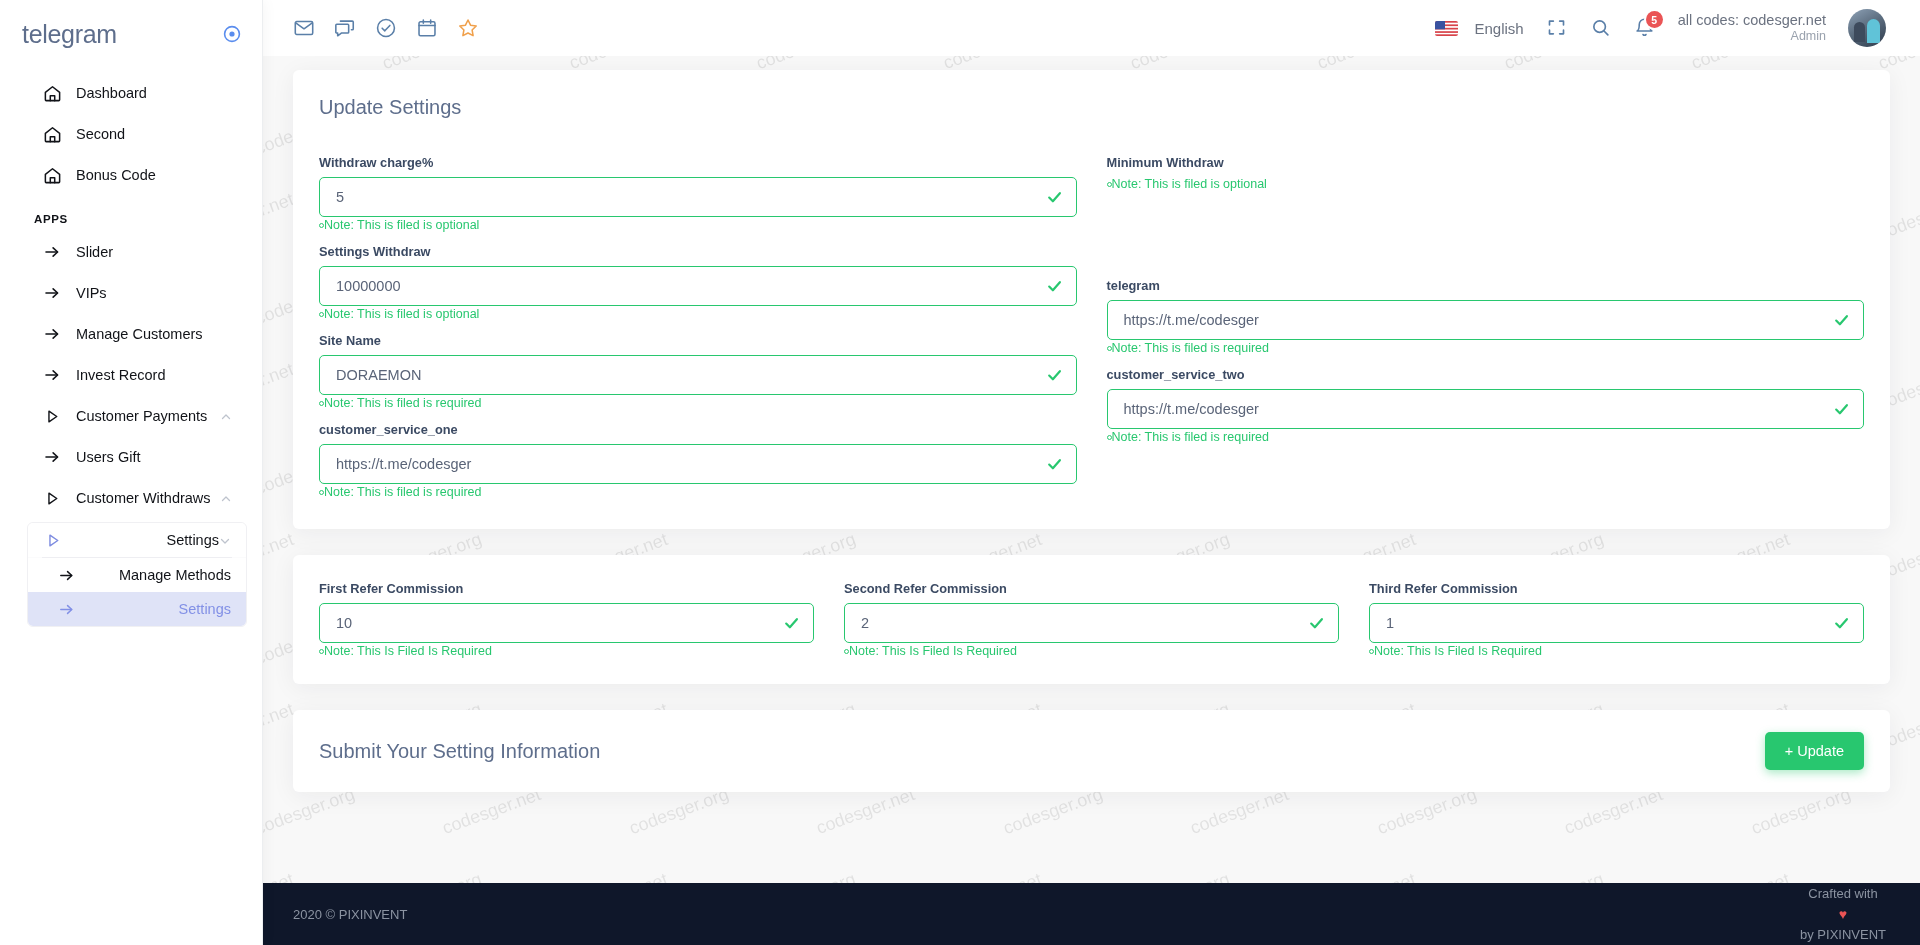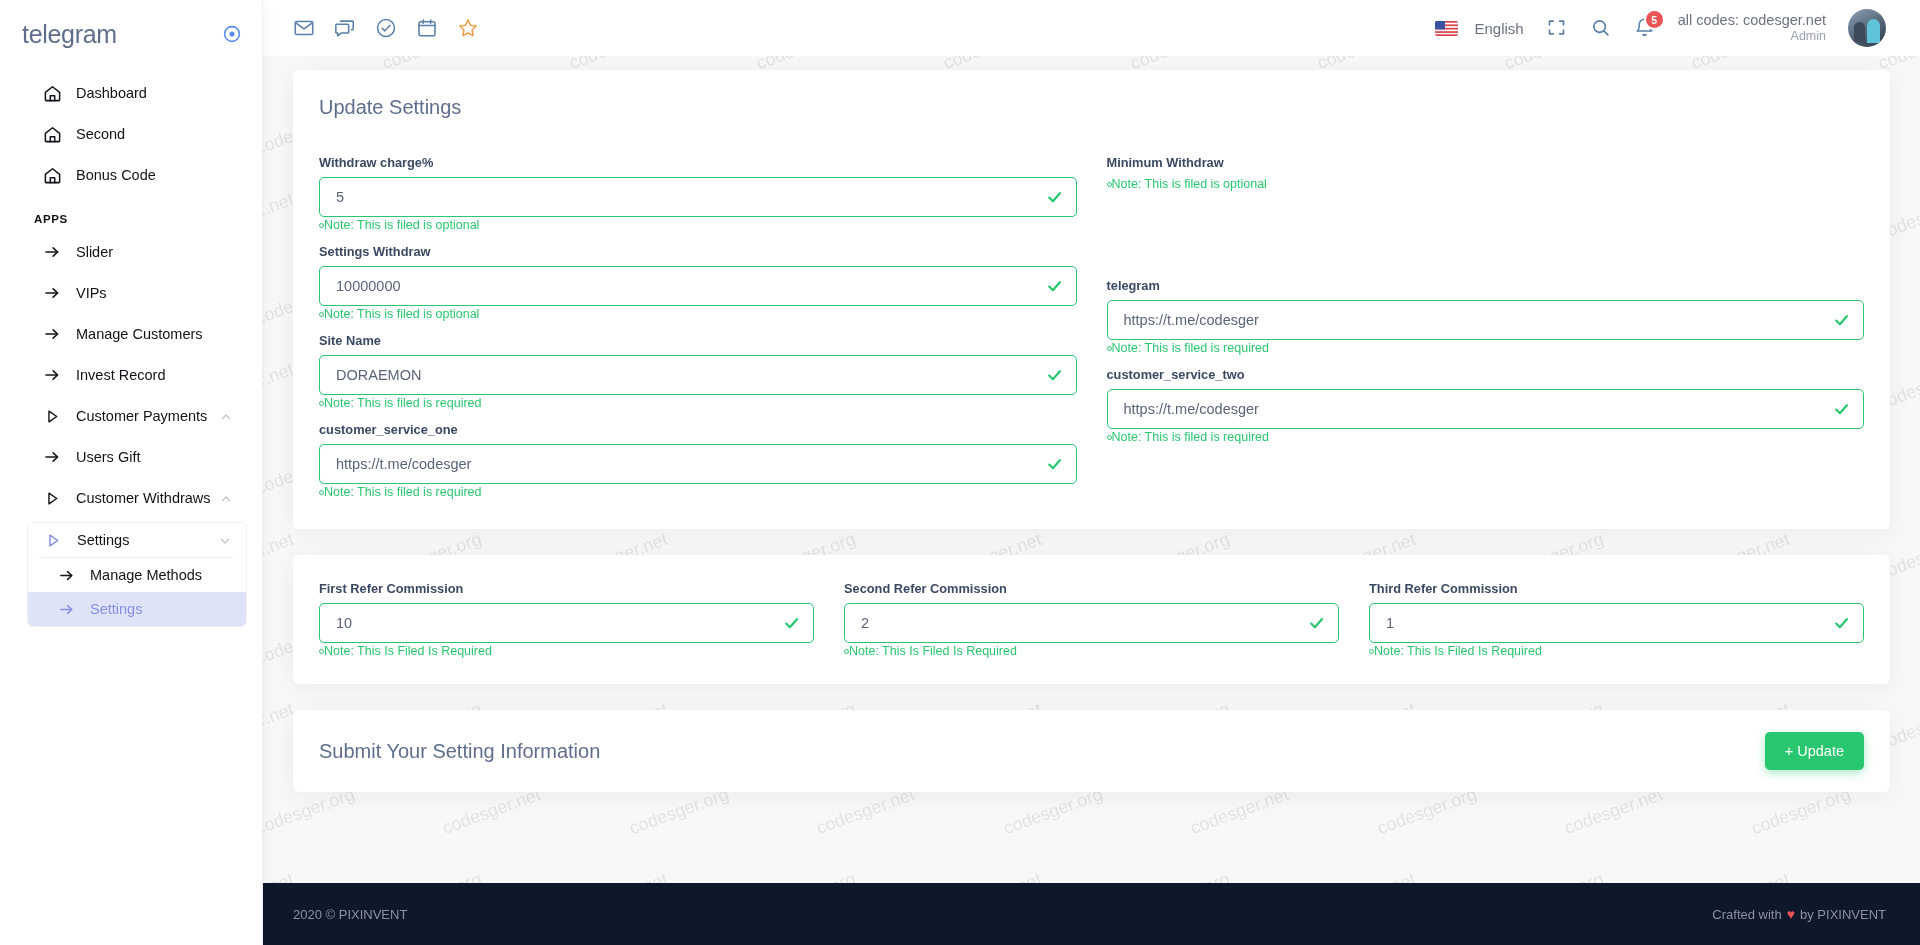--- a/index.html
+++ b/index.html
@@ -48,21 +48,21 @@
   .nav-label { flex: 1; white-space: nowrap; }
   .nav-caret { width: 12px; height: 12px; opacity: .55; }
 
   .nav-section {
     font-size: 11.5px; font-weight: 700; letter-spacing: .6px;
     color: #111318; padding: 14px 0 10px 22px; text-transform: uppercase;
   }
 
   .nav-group {
     margin: 0 15px; border: 1px solid #f0f0f3; border-radius: 6px;
-    background: #fbfbfc; overflow: hidden;
+    background: #fbfbfc; overflow: hidden; text-align: right;
   }
   .nav-group .nav-item { margin: 0; border-radius: 0; }
   .nav-group .nav-item.parent { background: #ffffff; }
   .nav-group .nav-item.parent .nav-label { color: #111318; }
   .nav-sub { background: #ffffff; }
   .nav-sub .nav-item { margin: 0; border-radius: 0; padding-left: 28px; }
   .nav-sub .nav-item.active {
     background: #dfe3f7; color: #7e8ce0;
   }
   .nav-sub .nav-item.active .nav-label { color: #8290e6; }
@@ -192,21 +192,21 @@
   }
 
   
   .footer {
     height: 62px; flex: 0 0 62px;
     display: flex; align-items: center;
     padding: 0 34px 0 30px;
     font-size: 13px; color: #8b93a1;
     background: #0f172a;
   }
-  .footer-right { margin-left: auto; display: flex; align-items: center; gap: 5px; }
+  .footer-right { margin-left: auto; display: flex; align-items: center; gap: 5px; flex-direction: column; }
   .heart { color: #ea5455; font-size: 14px; }
 </style>
 </head>
 <body>
 
 <aside class="sidebar">
 
   <div class="brand">
     <span class="brand-name">telegram</span>
     <span class="brand-pin">

